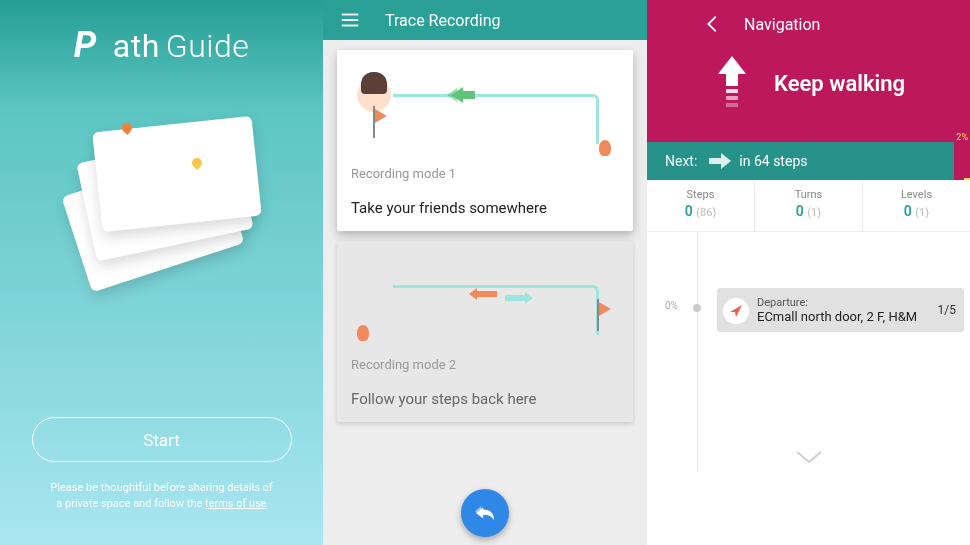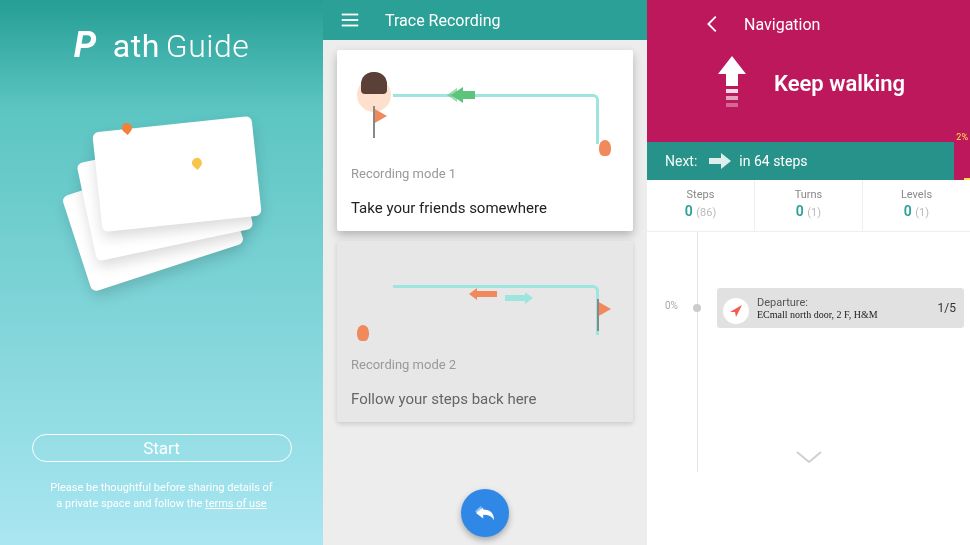--- a/index.html
+++ b/index.html
@@ -13,21 +13,21 @@
 .logo .ath { font-weight: 400; margin-left: 16px; }
 .logo .guide { font-weight: 300; margin-left: 6px; }
 .map-stack { margin-top: 40px; width: 210px; height: 190px; position: relative; }
 .map-card { position: absolute; width: 160px; height: 100px; border-radius: 6px; background: #fff; box-shadow: 0 6px 14px rgba(0,0,0,.15); transform: rotate(-18deg); }
 .map-card.m2 { top: 40px; left: 28px; transform: rotate(-12deg); }
 .map-card.m3 { top: 18px; left: 40px; transform: rotate(-6deg); }
 .map-card.m1 { top: 64px; left: 16px; }
 .pin { position: absolute; width: 10px; height: 10px; border-radius: 50% 50% 50% 0; transform: rotate(-45deg); }
 .pin.orange { background: #f3813a; top: -6px; left: 30px; }
 .pin.yellow { background: #f6c64a; top: 36px; left: 96px; }
-.start-btn { margin-top: auto; margin-bottom: 18px; width: 260px; height: 28px; border: 1.5px solid #fff; border-radius: 26px; color: #fff; background: transparent; font-size: 17px; display: flex; align-items: center; justify-content: center; cursor: pointer; }
+.start-btn { margin-top: auto; margin-bottom: 18px; width: 260px; height: 45px; border: 1.5px solid #fff; border-radius: 26px; color: #fff; background: transparent; font-size: 17px; display: flex; align-items: center; justify-content: center; cursor: pointer; }
 .disclaimer { color: #fff; font-size: 11px; text-align: center; line-height: 1.4; padding: 0 30px; margin-bottom: 34px; }
 .disclaimer .tou { text-decoration: underline; }
 
 
 .screen2 { width: 324px; background: #ededed; }
 .appbar { background: #2aa096; height: 40px; display: flex; align-items: center; color: #fff; padding: 0 16px; font-size: 16px; }
 .hamburger, .back-arrow { width: 22px; height: 22px; margin-right: 24px; display: flex; align-items: center; justify-content: center; }
 .hamburger svg, .back-arrow svg { stroke: #fff; fill: none; }
 .mode-card { margin: 10px 14px; border-radius: 2px; background: #fff; padding: 10px 14px 14px; box-shadow: 0 2px 5px rgba(0,0,0,.15); position: relative; }
 .mode-card.active { box-shadow: 0 4px 10px rgba(0,0,0,.25); }
@@ -59,21 +59,21 @@
 .stat-value { font-size: 14px; margin-top: 2px; }
 .stat-value .cur { color: #2aa096; font-weight: 600; }
 .stat-value .total { color: #bbb; font-size: 11px; }
 .timeline { padding: 14px; position: relative; height: 240px; }
 .tl-line { position: absolute; left: 50px; top: 0; bottom: 0; width: 1px; background: #e4e4e4; }
 .tl-dot { position: absolute; left: 46px; top: 72px; width: 8px; height: 8px; background: #ccc; border-radius: 50%; }
 .tl-pct { position: absolute; left: 18px; top: 68px; font-size: 10px; color: #aaa; }
 .departure { position: absolute; left: 70px; top: 56px; right: 6px; background: #e1e1e1; border-radius: 3px; padding: 8px 40px 8px 40px; display: flex; align-items: center; }
 .departure .nav-icon { position: absolute; left: 6px; top: 10px; width: 26px; height: 26px; border-radius: 50%; background: #fff; display: flex; align-items: center; justify-content: center; }
 .departure .dep-label { font-size: 11px; color: #555; }
-.departure .dep-text { font-size: 10px; color: #222; font-family: Liberation Serif, serif; }
+.departure .dep-text { font-size: 13px; color: #222; }
 .departure .counter { position: absolute; right: 8px; font-size: 12px; color: #333; }
 .expand-chev { position: absolute; bottom: 8px; left: 50%; transform: translateX(-50%); width: 28px; height: 14px; opacity: .4; }
 
 
 .avatar-girl { position: absolute; left: 6px; top: 18px; width: 34px; height: 34px; border-radius: 50%; background: #ffe0cc; }
 .avatar-girl:after { content:""; position:absolute; top:-6px; left:4px; width:26px; height:22px; border-radius:12px 12px 4px 4px; background:#5a4036; }
 .flag { position: absolute; left: 22px; top: 48px; width: 0; height: 0; border-top: 8px solid transparent; border-bottom: 8px solid transparent; border-left: 14px solid #f08a5d; }
 .flag:before { content:""; position:absolute; left:-14px; top:-10px; width:2px; height:32px; background:#888; }
 .foot { position: absolute; right: 8px; bottom: 4px; width: 12px; height: 16px; background: #f08a5d; border-radius: 50% 50% 40% 40%; }
 .path-line { position: absolute; border: 3px solid #9ee4df; border-bottom: none; border-left: none; top: 34px; left: 42px; right: 20px; height: 50px; border-radius: 0 6px 0 0; }

